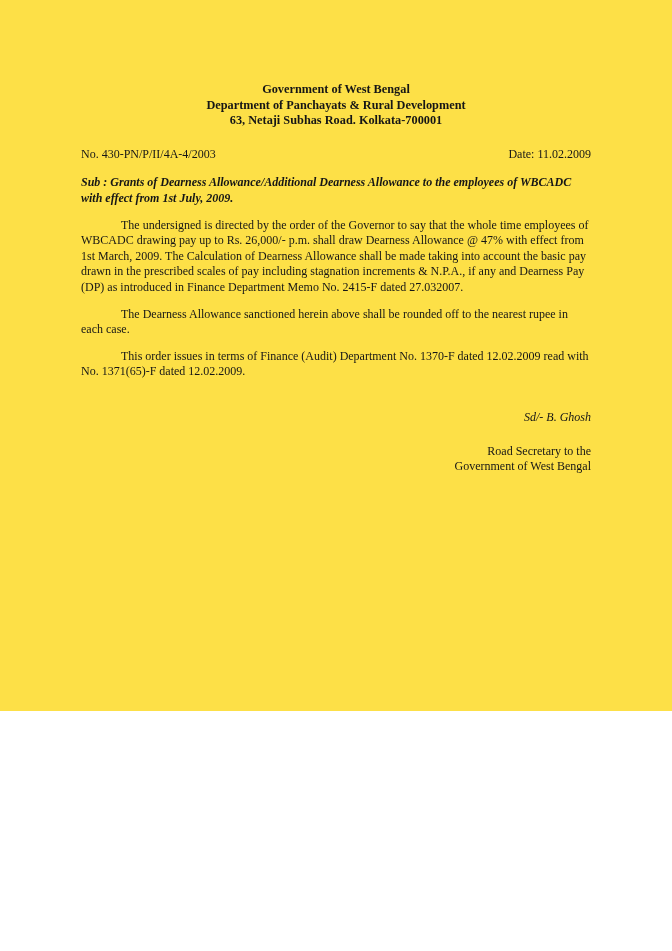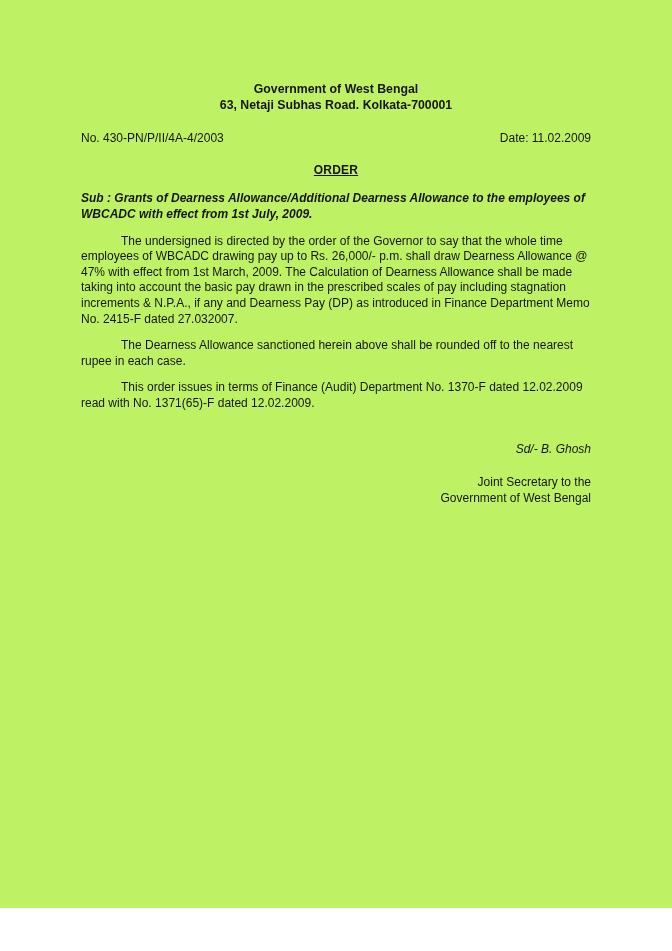--- a/index.html
+++ b/index.html
@@ -3,23 +3,23 @@
 <meta charset="utf-8">
 <style>
   html, body {
     margin: 0;
     padding: 0;
     background: #ffffff;
   }
   .page {
     position: relative;
     width: 672px;
-    height: 908px;
-    background: #bef264;
-    font-family: Liberation Sans, sans-serif;
+    height: 711px;
+    background: #fde047;
+    font-family: Liberation Serif, serif;
     font-size: 12px;
     line-height: 15.6px;
     color: #161616;
     overflow: hidden;
     box-sizing: border-box;
   }
   .content {
     padding: 82px 81px 0 81px;
   }
   .doc-header {
@@ -79,43 +79,41 @@
   }
 </style>
 </head>
 <body>
 
 <div class="page">
   <div class="content">
 
     <div class="doc-header">
       <div>Government of West Bengal</div>
+      <div>Department of Panchayats &amp; Rural Development</div>
       <div>63, Netaji Subhas Road. Kolkata-700001</div>
     </div>
 
     <div class="ref-row">
       <span>No. 430-PN/P/II/4A-4/2003</span>
       <span>Date: 11.02.2009</span>
     </div>
 
-    <div class="order-heading">
-      <span>ORDER</span>
-    </div>
 
     <div class="subject">Sub : Grants of Dearness Allowance/Additional Dearness Allowance to the employees of WBCADC with effect from 1st July, 2009.</div>
 
     <div class="para">The undersigned is directed by the order of the Governor to say that the whole time employees of WBCADC drawing pay up to Rs. 26,000/- p.m. shall draw Dearness Allowance @ 47% with effect from 1st March, 2009. The Calculation of Dearness Allowance shall be made taking into account the basic pay drawn in the prescribed scales of pay including stagnation increments &amp; N.P.A., if any and Dearness Pay (DP) as introduced in Finance Department Memo No. 2415-F dated 27.032007.</div>
     <div class="para">The Dearness Allowance sanctioned herein above shall be rounded off to the nearest rupee in each case.</div>
     <div class="para">This order issues in terms of Finance (Audit) Department No. 1370-F dated 12.02.2009 read with No. 1371(65)-F dated 12.02.2009.</div>
 
     <div class="signature-wrap">
       <div class="signature-block">
         <div class="signed-by">Sd/- B. Ghosh</div>
         <div class="designation">
-          <div>Joint Secretary to the</div>
+          <div>Road Secretary to the</div>
           <div>Government of West Bengal</div>
         </div>
       </div>
     </div>
 
   </div>
 
 </div>
 
 </body></html>

